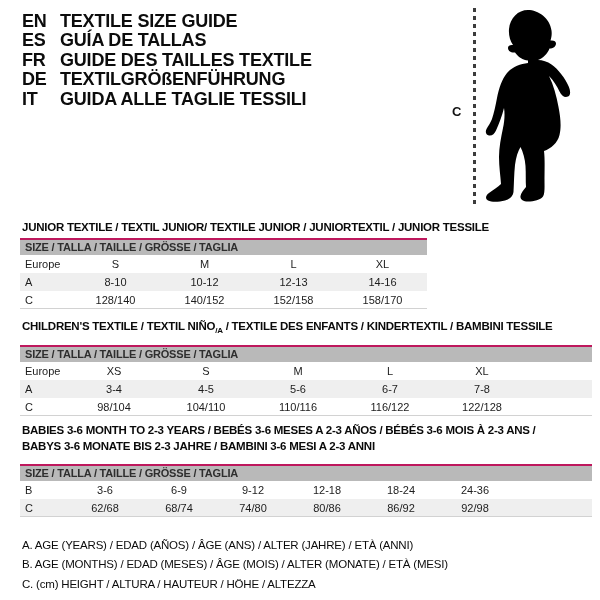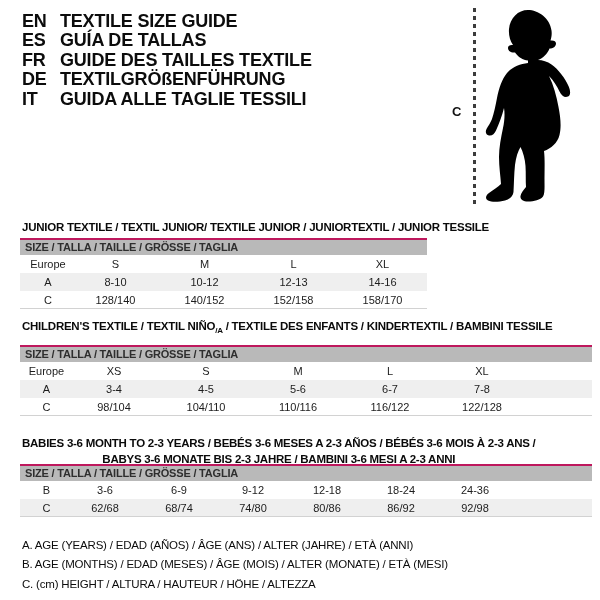--- a/index.html
+++ b/index.html
@@ -22,21 +22,21 @@
   .section-title { position:absolute; left:22px; font-size:11.5px; font-weight:700; color:#0a0a0a; letter-spacing:-0.25px; line-height:15.5px; }
   .sub { font-size:8px; vertical-align:sub; }
 
   
   .size-table { position:absolute; left:20px; font-size:11px; color:#1c1c1c; }
   .st-header { background:#b9b9b9; border-top:2px solid #be185d; height:17px; line-height:15px;
     padding-left:5px; font-weight:700; color:#2e2e2e; letter-spacing:-0.2px; }
   .st-row { display:flex; align-items:center; height:18px; }
   .st-row.alt { background:#efefef; }
   .st-row.last { border-bottom:1px solid #d2d2d2; }
-  .st-label { padding-left:5px;text-align:center; }
+  .st-label { padding-left:5px; }
   .st-cell { text-align:center; }
   .t-junior { top:238px; width:407px; }
   .t-junior .st-label { width:51px; }
   .t-junior .st-cell { width:89px; }
   .t-children { top:345px; width:572px; }
   .t-children .st-label { width:48px; }
   .t-children .st-cell { width:92px; }
   .t-babies { top:464px; width:572px; }
   .t-babies .st-label { width:48px; }
   .t-babies .st-cell { width:74px; }
@@ -129,21 +129,21 @@
     <div class="st-row last">
       <span class="st-label">C</span>
       <span class="st-cell">98/104</span>
       <span class="st-cell">104/110</span>
       <span class="st-cell">110/116</span>
       <span class="st-cell">116/122</span>
       <span class="st-cell">122/128</span>
     </div>
   </div>
 
-  <div class="section-title" style="top:436px;text-align:center;">
+  <div class="section-title" style="top:423px;">
     <div>BABIES 3-6 MONTH TO 2-3 YEARS / BEBÉS 3-6 MESES A 2-3 AÑOS / BÉBÉS 3-6 MOIS À 2-3 ANS /</div>
     <div>BABYS 3-6 MONATE BIS 2-3 JAHRE / BAMBINI 3-6 MESI A 2-3 ANNI</div>
   </div>
   <div class="size-table t-babies">
     <div class="st-header">SIZE / TALLA / TAILLE / GRÖSSE / TAGLIA</div>
     <div class="st-row">
       <span class="st-label">B</span>
       <span class="st-cell">3-6</span>
       <span class="st-cell">6-9</span>
       <span class="st-cell">9-12</span>

